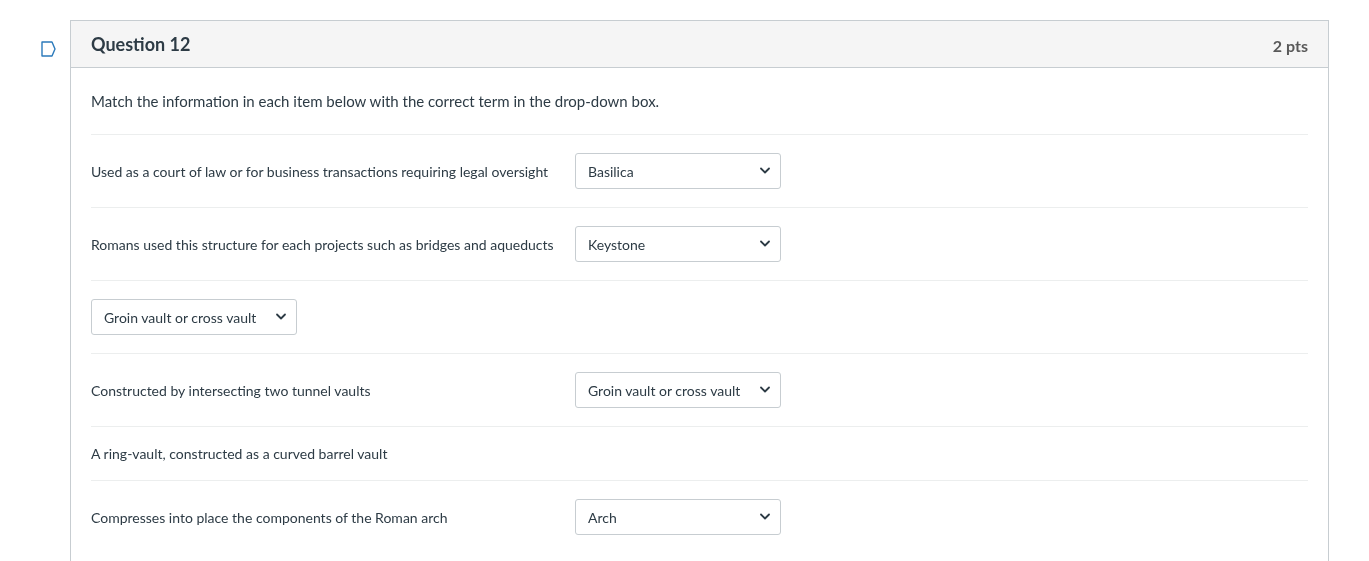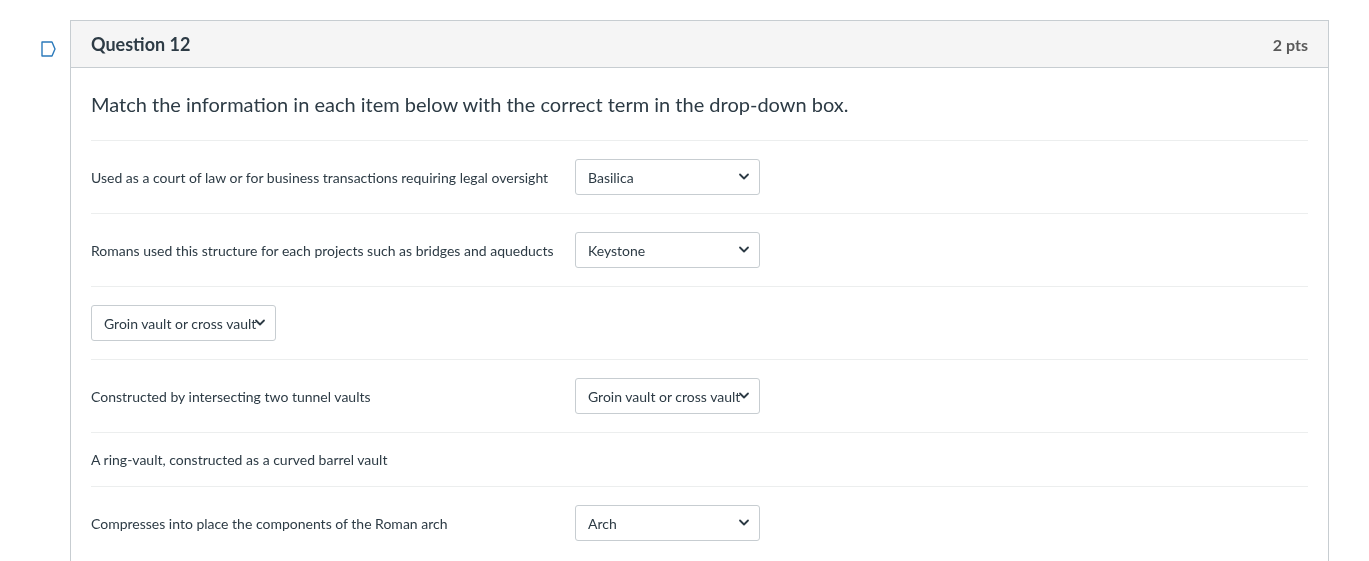--- a/index.html
+++ b/index.html
@@ -26,59 +26,59 @@
       margin-top: 20px;
     }
     .question-box {
       flex: 1;
       border: 1px solid #c7cdd1;
       background: #fff;
     }
     .question-header {
       display: flex;
       justify-content: space-between;
-      align-items: center;
+      align-items: flex-end;
       padding: 12px 20px;
       background: #f5f5f5;
       border-bottom: 1px solid #c7cdd1;
     }
     .question-title {
       font-size: 18px;
       font-weight: 700;
       color: #2d3b45;
     }
     .question-points {
       font-size: 16px;
       font-weight: 700;
       color: #595959;
       margin-left: 23px;
     }
     .question-body {
       padding: 24px 20px 12px 20px;
     }
     .instructions {
-      font-size: 20px;
+      font-size: 15px;
       color: #2d3b45;
       padding-bottom: 24px;
     }
     .match-row {
       display: flex;
       align-items: center;
       border-top: 1px solid #eceeee;
       padding: 18px 0;
       gap: 4px;
     }
     .match-prompt {
       flex: 0 0 480px;
       font-size: 14px;
       color: #2d3b45;
     }
     .select-wrap {
       position: relative;
-      width: 185px;
+      width: 206px;
     }
     .select-box {
       width: 100%;
       height: 36px;
       border: 1px solid #c7cdd1;
       border-radius: 3px;
       background: #fff;
       padding: 0 30px 0 12px;
       font-size: 14px;
       color: #2d3b45;

